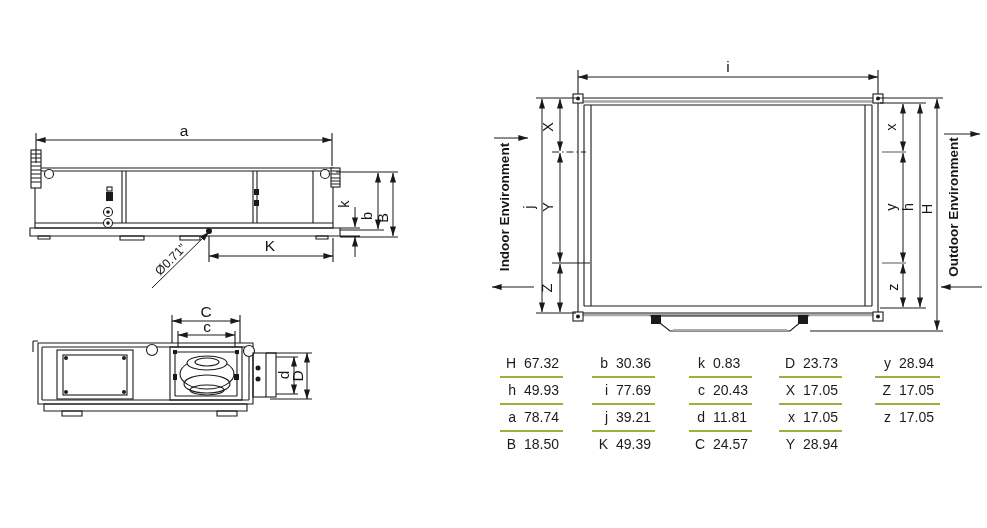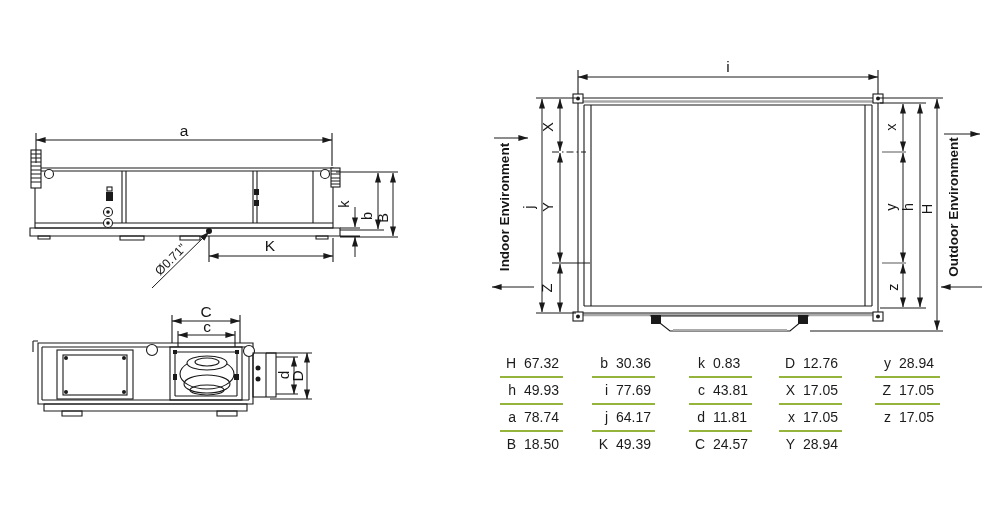--- a/index.html
+++ b/index.html
@@ -254,49 +254,49 @@
     <div class="trow">
           <span class="tlab">b</span>
           <span class="tval">30.36</span>
         </div>
     <div class="trow">
           <span class="tlab">i</span>
           <span class="tval">77.69</span>
         </div>
     <div class="trow">
           <span class="tlab">j</span>
-          <span class="tval">64.17</span>
+          <span class="tval">39.21</span>
         </div>
     <div class="trow nb">
           <span class="tlab">K</span>
           <span class="tval">49.39</span>
         </div>
   </div>
   <div class="tcol" style="left:689px;">
     <div class="trow">
           <span class="tlab">k</span>
           <span class="tval">0.83</span>
         </div>
     <div class="trow">
           <span class="tlab">c</span>
-          <span class="tval">43.81</span>
+          <span class="tval">20.43</span>
         </div>
     <div class="trow">
           <span class="tlab">d</span>
           <span class="tval">11.81</span>
         </div>
     <div class="trow nb">
           <span class="tlab">C</span>
           <span class="tval">24.57</span>
         </div>
   </div>
   <div class="tcol" style="left:779px;">
     <div class="trow">
           <span class="tlab">D</span>
-          <span class="tval">12.76</span>
+          <span class="tval">23.73</span>
         </div>
     <div class="trow">
           <span class="tlab">X</span>
           <span class="tval">17.05</span>
         </div>
     <div class="trow">
           <span class="tlab">x</span>
           <span class="tval">17.05</span>
         </div>
     <div class="trow nb">

